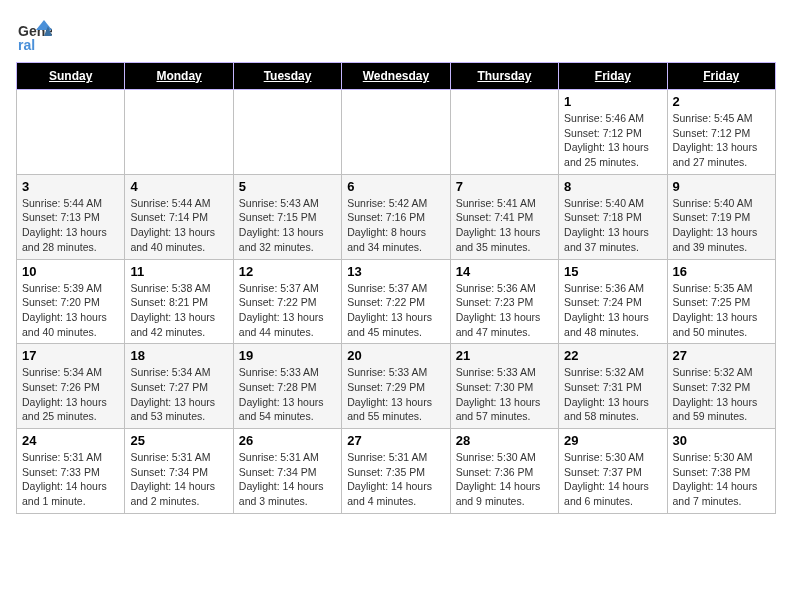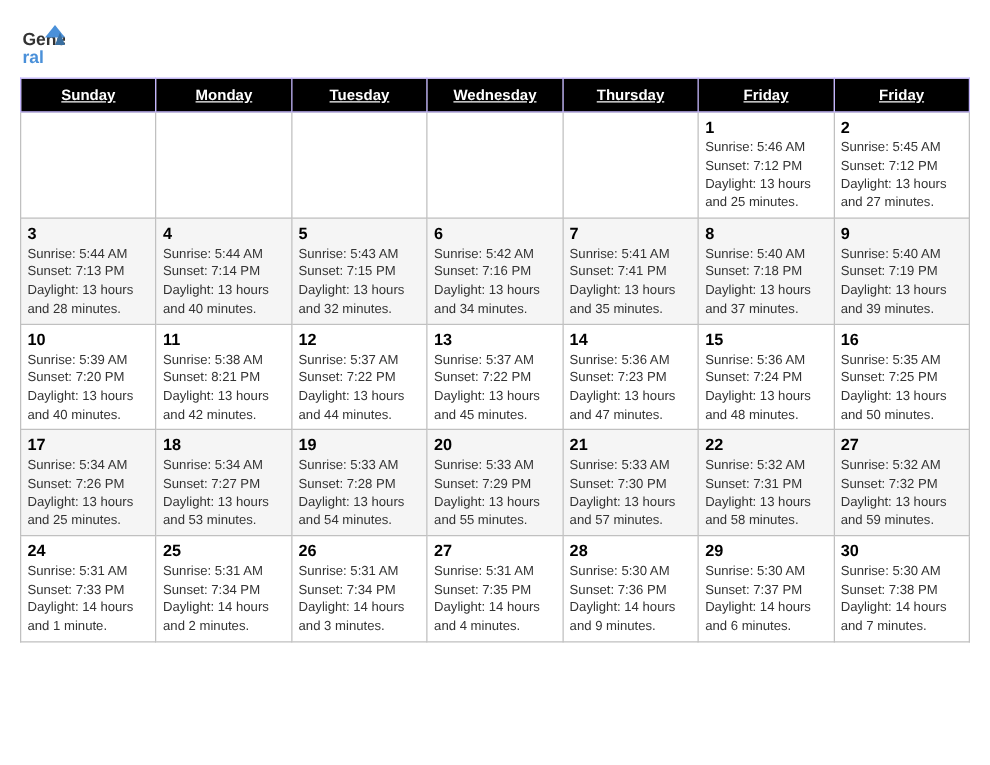--- a/index.html
+++ b/index.html
@@ -154,21 +154,21 @@
         <td>
           <span class="day-num">5</span>
           <div class="day-info">Sunrise: 5:43 AM</div>
           <div class="day-info">Sunset: 7:15 PM</div>
           <div class="day-info">Daylight: 13 hours and 32 minutes.</div>
         </td>
         <td>
           <span class="day-num">6</span>
           <div class="day-info">Sunrise: 5:42 AM</div>
           <div class="day-info">Sunset: 7:16 PM</div>
-          <div class="day-info">Daylight: 13 hours and 34 minutes.</div>
+          <div class="day-info">Daylight: 8 hours and 34 minutes.</div>
         </td>
         <td>
           <span class="day-num">7</span>
           <div class="day-info">Sunrise: 5:41 AM</div>
           <div class="day-info">Sunset: 7:41 PM</div>
           <div class="day-info">Daylight: 13 hours and 35 minutes.</div>
         </td>
         <td>
           <span class="day-num">8</span>
           <div class="day-info">Sunrise: 5:40 AM</div>

